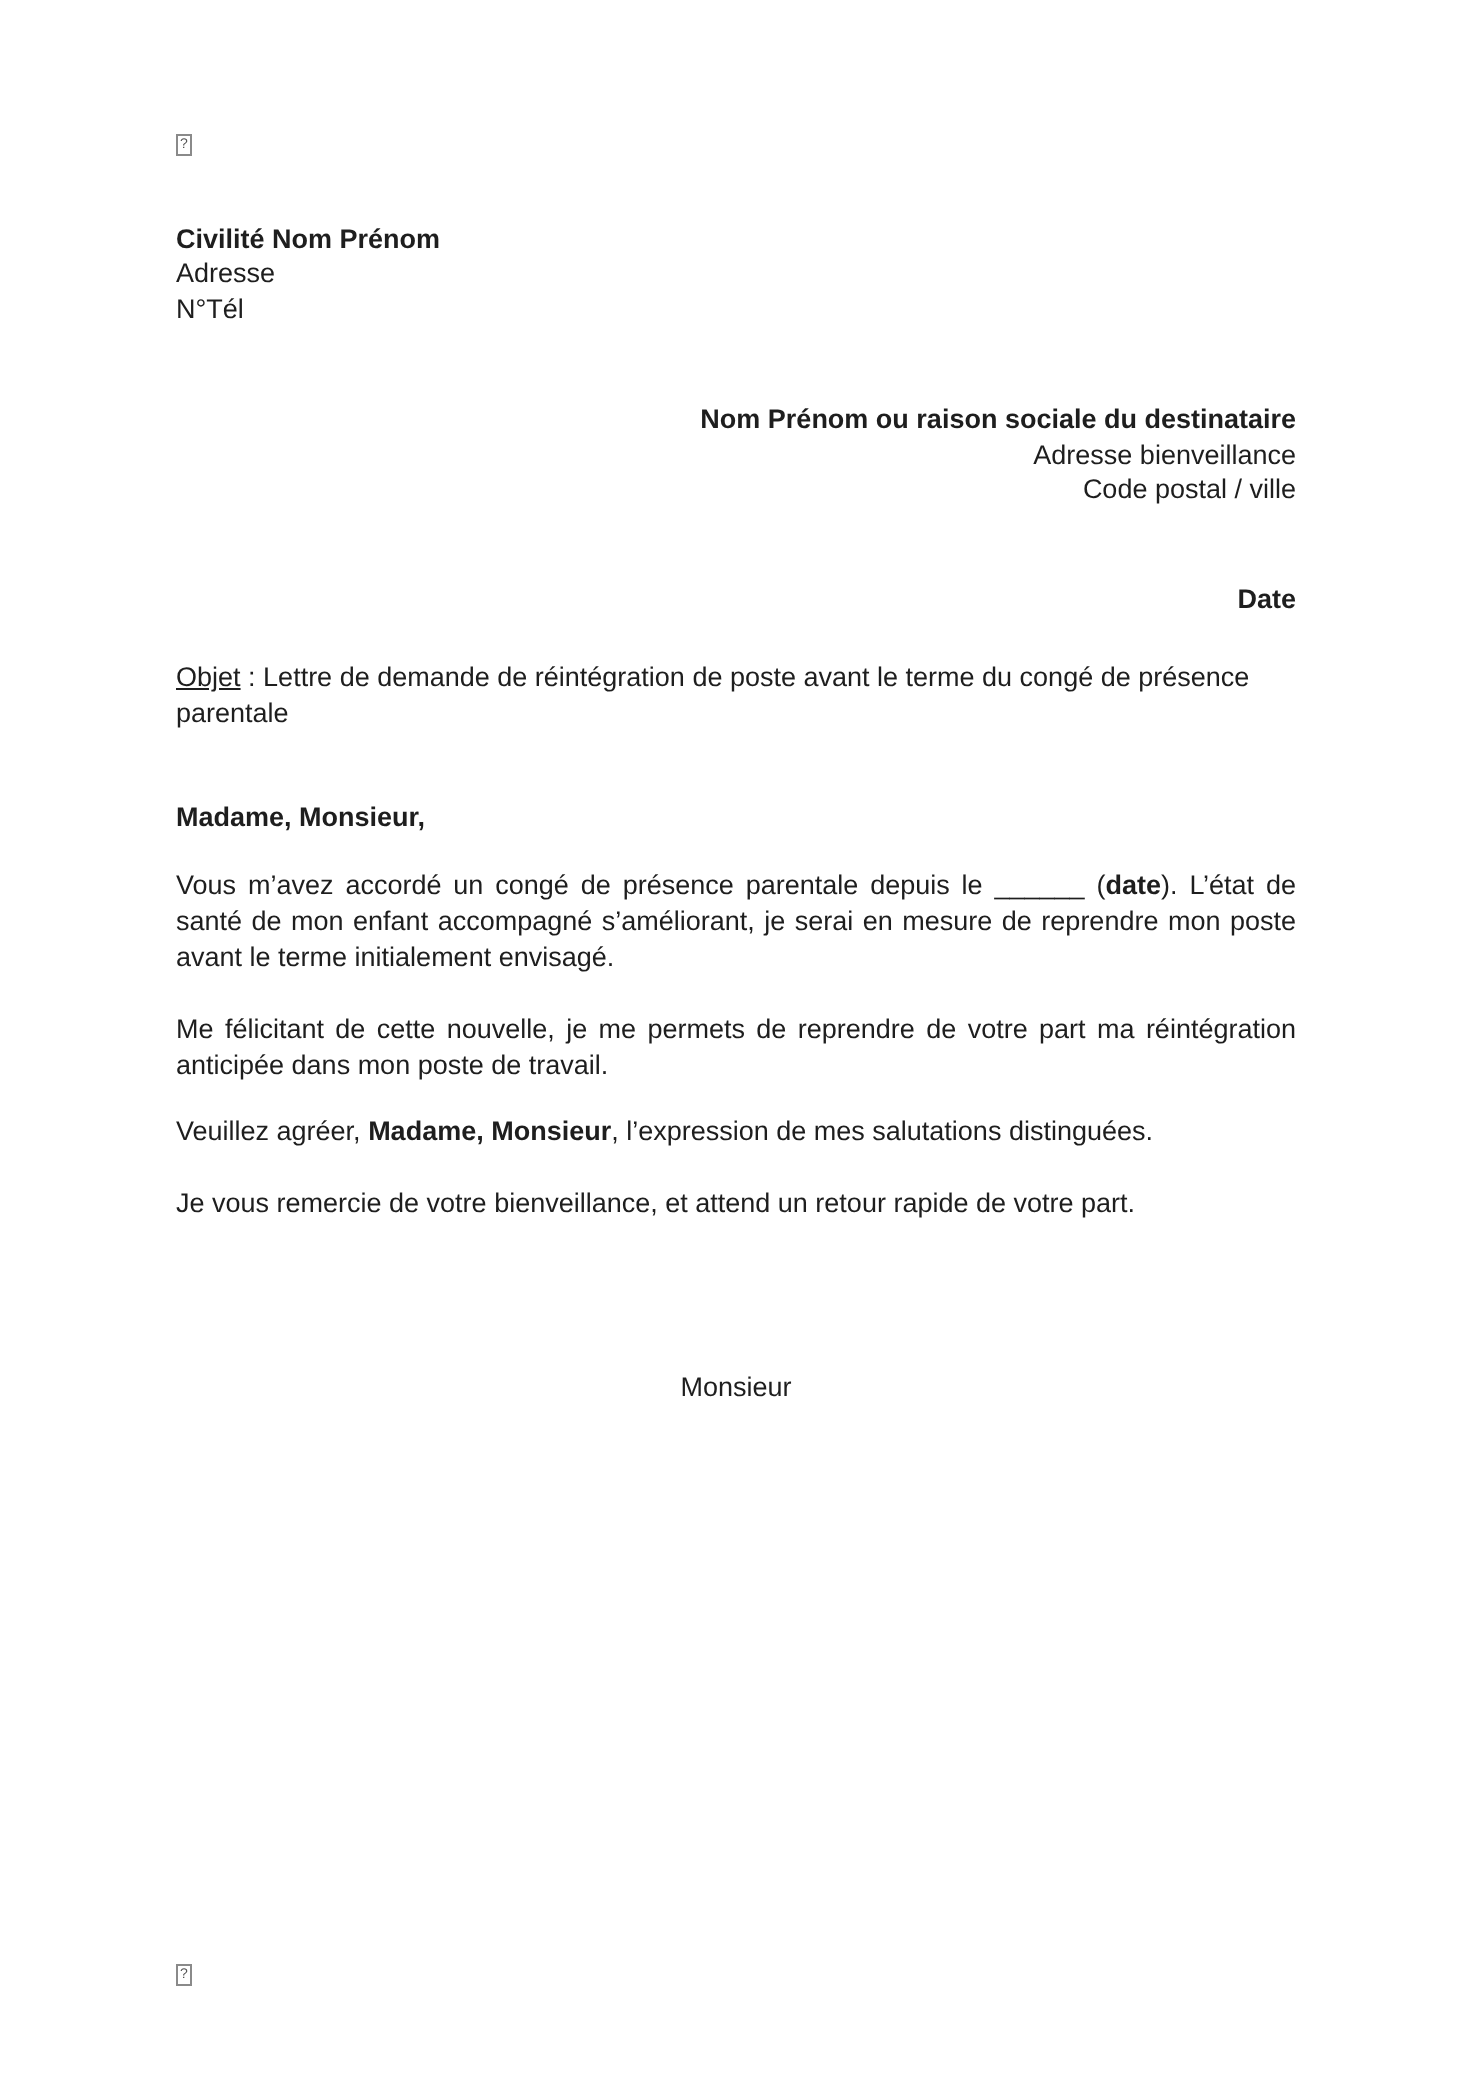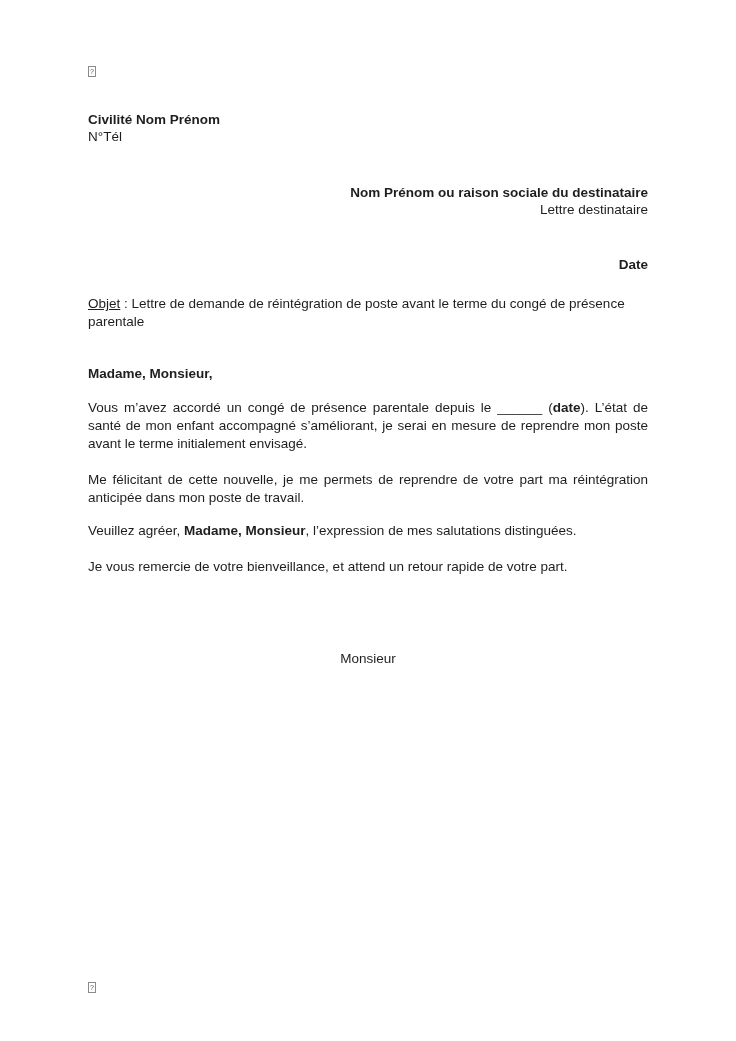--- a/index.html
+++ b/index.html
@@ -81,26 +81,28 @@
   </style>
 </head>
 <body>
 
 <div class="page">
 
   <span class="glyph-box">?</span>
 
   <div class="sender-block">
     <div class="sender-name">Civilité Nom Prénom</div>
+    <div>Adresse</div>
     <div>N°Tél</div>
   </div>
 
   <div class="recipient-block">
     <div class="recipient-name">Nom Prénom ou raison sociale du destinataire</div>
-    <div>Lettre destinataire</div>
+    <div>Adresse bienveillance</div>
+    <div>Code postal / ville</div>
   </div>
 
   <div class="date-line">Date</div>
 
 
   <div class="subject-line">
     <span class="subject-label">Objet</span><span> : </span><span>Lettre de demande de réintégration de poste avant le terme du congé de présence parentale</span>
   </div>
 
   <div class="salutation">Madame, Monsieur,</div>

